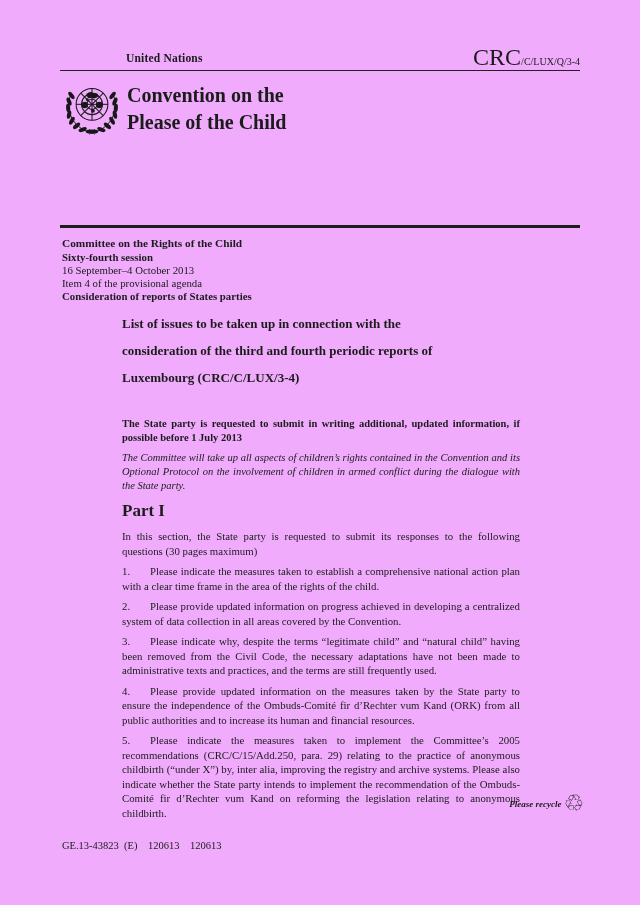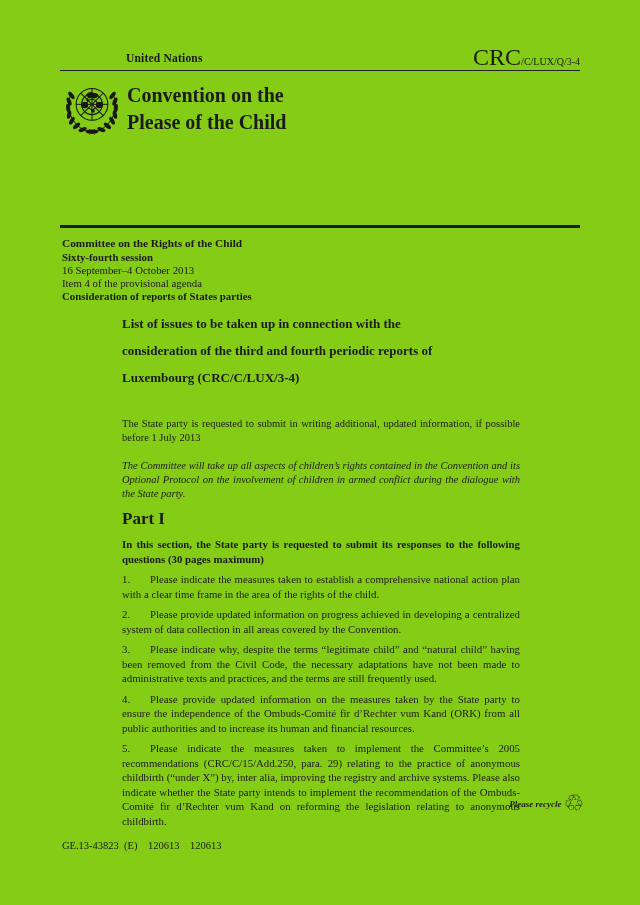--- a/index.html
+++ b/index.html
@@ -1,19 +1,19 @@
 <!DOCTYPE html>
 <html><head>
 <meta charset="utf-8">
 <style>
   html,body{margin:0;padding:0;background:#ffffff;}
   .page{
     position:relative;
     width:640px;height:905px;
-    background:#84cc16;
+    background:#f0abfc;
     font-family:"Liberation Serif", serif;
     color:#1b1b1b;
     overflow:hidden;
   }
   
   .un-label{
     position:absolute;left:126px;top:52px;
     font-size:11.5px;font-weight:bold;letter-spacing:.2px;
   }
   .doc-symbol{
@@ -50,33 +50,33 @@
   .main{
     position:absolute;left:122px;top:310px;width:398px;
   }
   .main h1{
     margin:0 0 26px 0;
     font-size:13px;line-height:27px;font-weight:bold;
     width:345px;
   }
   p{margin:0;}
   .request{
-    font-size:10.5px;font-weight:normal;line-height:13.5px;
-    text-align:justify;margin-bottom:15px;
+    font-size:10.5px;font-weight:bold;line-height:13.5px;
+    text-align:justify;margin-bottom:7px;
   }
   .note{
     font-size:10.5px;font-style:italic;line-height:14px;
     text-align:justify;margin-bottom:0;
   }
   .part-heading{
     margin:8px 0 8px 0;
     font-size:17px;font-weight:bold;line-height:20px;
   }
   .intro{
-    font-size:10.8px;font-weight:bold;line-height:14.5px;
+    font-size:10.8px;font-weight:normal;line-height:14.5px;
     text-align:justify;margin-bottom:5px;
   }
   .q{
     font-size:10.8px;line-height:14.5px;
     text-align:justify;margin-top:6px;
   }
   .qnum{display:inline-block;width:28px;}
   
   .ge-number{
     position:absolute;left:62px;top:795px;

